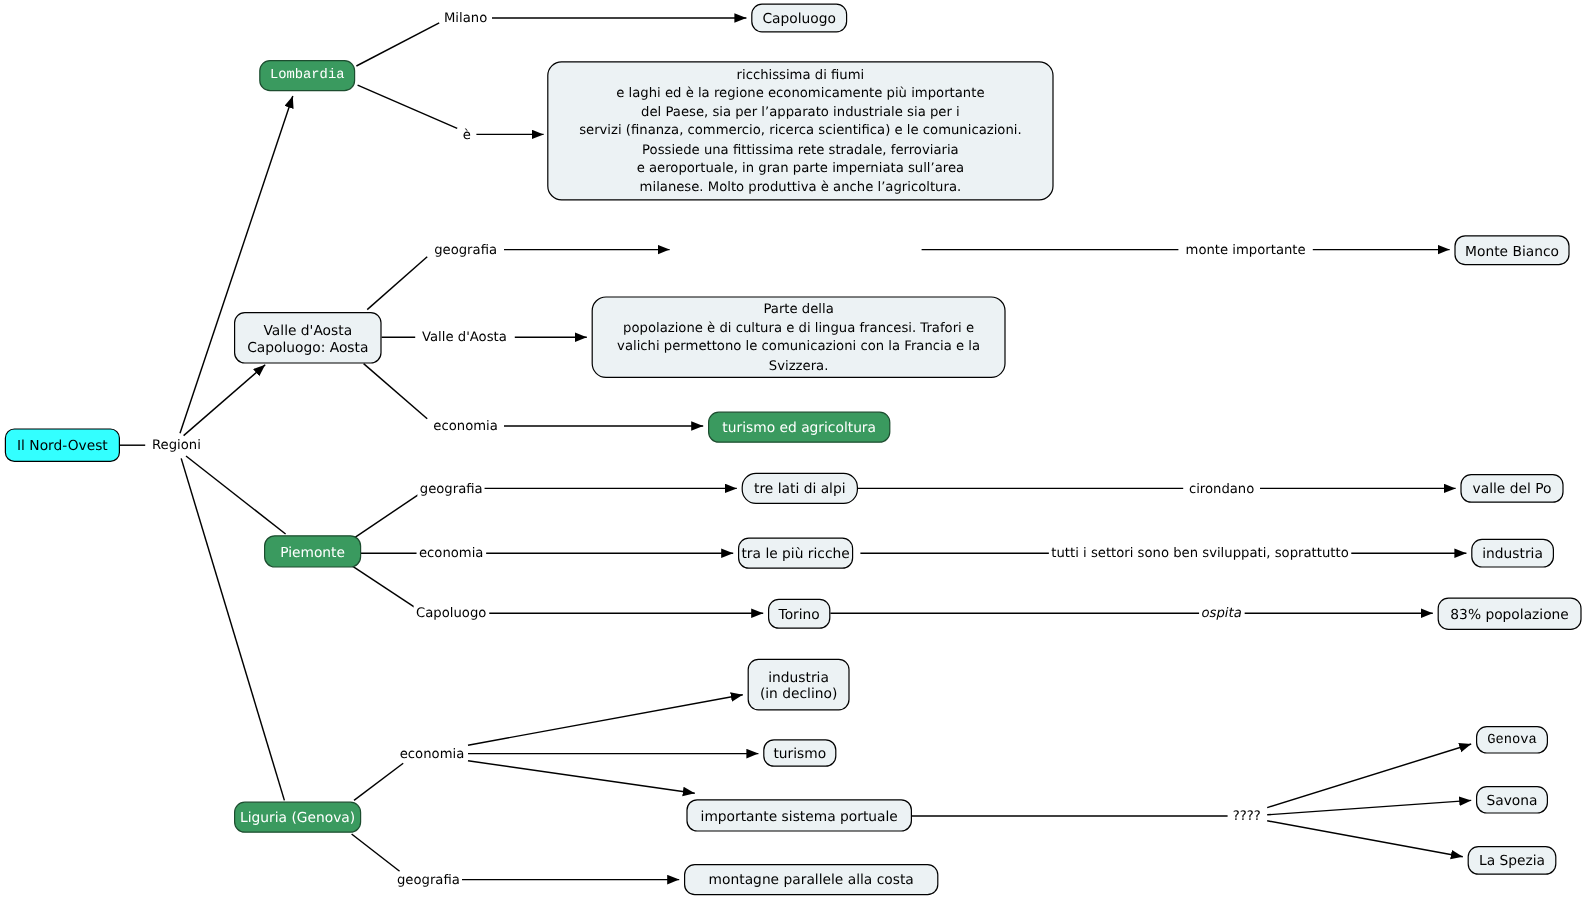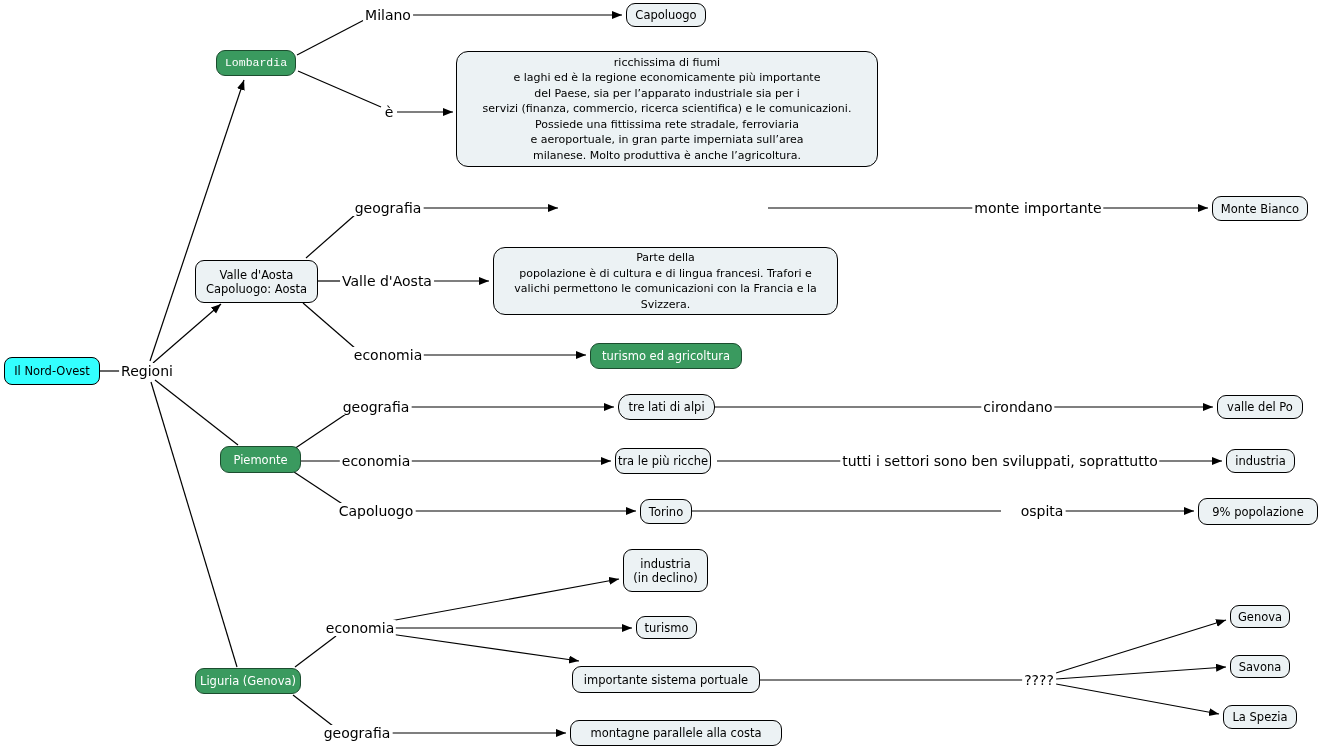--- a/index.html
+++ b/index.html
@@ -28,21 +28,21 @@
     padding: 1px 3px;
     white-space: pre;
     cursor: default;
   }
   .node.green { background: #3a9a5f; color: #ffffff; border-color: #1c4d2f; }
   .node.cyan  { background: #33ffff; color: #000000; border-width: 1.5px; border-radius: 8px; }
   .node.block { border-radius: 12px; font-size: 11px; line-height: 15.5px; }
   .elabel {
     position: absolute;
     transform: translate(-50%, -50%);
-    font-size: 14px;
+    font-size: 11px;
     white-space: nowrap;
     background: #ffffff;
     padding: 0 2px;
     cursor: default;
   }
 </style>
 </head>
 <body>
 
 <div id="canvas">
@@ -134,29 +134,29 @@
   <div class="elabel" style="left:376px; top:407px;">geografia</div>
   <div class="node" style="left:618px; top:394px; width:97px; height:26px;border-radius:12px;">tre lati di alpi</div>
   <div class="elabel" style="left:1018px; top:407px;">cirondano</div>
   <div class="node" style="left:1217px; top:395px; width:86px; height:24px;">valle del Po</div>
   <div class="elabel" style="left:376px; top:461px;">economia</div>
   <div class="node" style="left:615px; top:448px; width:96px; height:26px;">tra le più ricche</div>
   <div class="elabel" style="left:1000px; top:461px;">tutti i settori sono ben sviluppati, soprattutto</div>
   <div class="node" style="left:1226px; top:449px; width:69px; height:24px;">industria</div>
   <div class="elabel" style="left:376px; top:511px;">Capoluogo</div>
   <div class="node" style="left:640px; top:499px; width:52px; height:25px;">Torino</div>
-  <div class="elabel" style="left:1042px; top:511px;">ospita</div>
-  <div class="node" style="left:1198px; top:498px; width:120px; height:27px;">9% popolazione</div>
+  <div class="elabel" style="left:1018px; top:511px;font-style:italic;">ospita</div>
+  <div class="node" style="left:1198px; top:498px; width:120px; height:27px;">83% popolazione</div>
 
   <div class="node green" style="left:195px; top:668px; width:106px; height:26px;">Liguria (Genova)</div>
   <div class="elabel" style="left:360px; top:628px;">economia</div>
   <div class="node" style="left:623px; top:549px; width:85px; height:43px;">industria
 (in declino)</div>
   <div class="node" style="left:636px; top:616px; width:61px; height:23px;">turismo</div>
   <div class="node" style="left:572px; top:666px; width:188px; height:27px;">importante sistema portuale</div>
   <div class="elabel" style="left:1039px; top:680px;">????</div>
-  <div class="node" style="left:1230px; top:605px; width:60px; height:23px;">Genova</div>
+  <div class="node" style="left:1230px; top:605px; width:60px; height:23px;font-family:Liberation Mono, monospace;">Genova</div>
   <div class="node" style="left:1230px; top:655px; width:60px; height:23px;">Savona</div>
   <div class="node" style="left:1223px; top:705px; width:74px; height:24px;">La Spezia</div>
   <div class="elabel" style="left:357px; top:733px;">geografia</div>
   <div class="node" style="left:570px; top:720px; width:212px; height:26px;">montagne parallele alla costa</div>
 
 </div>
 
 </body></html>

